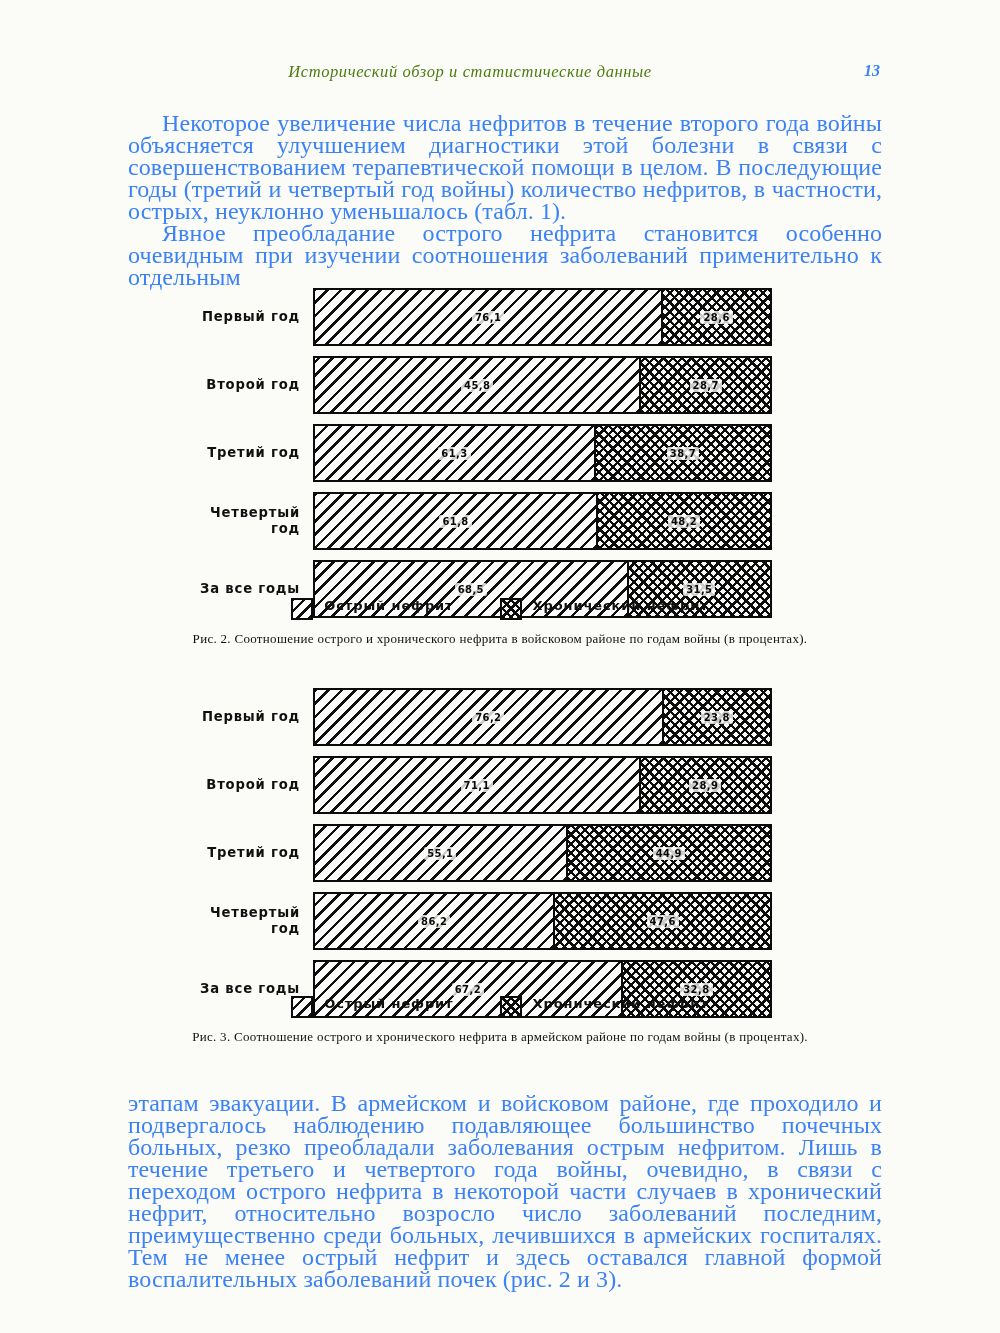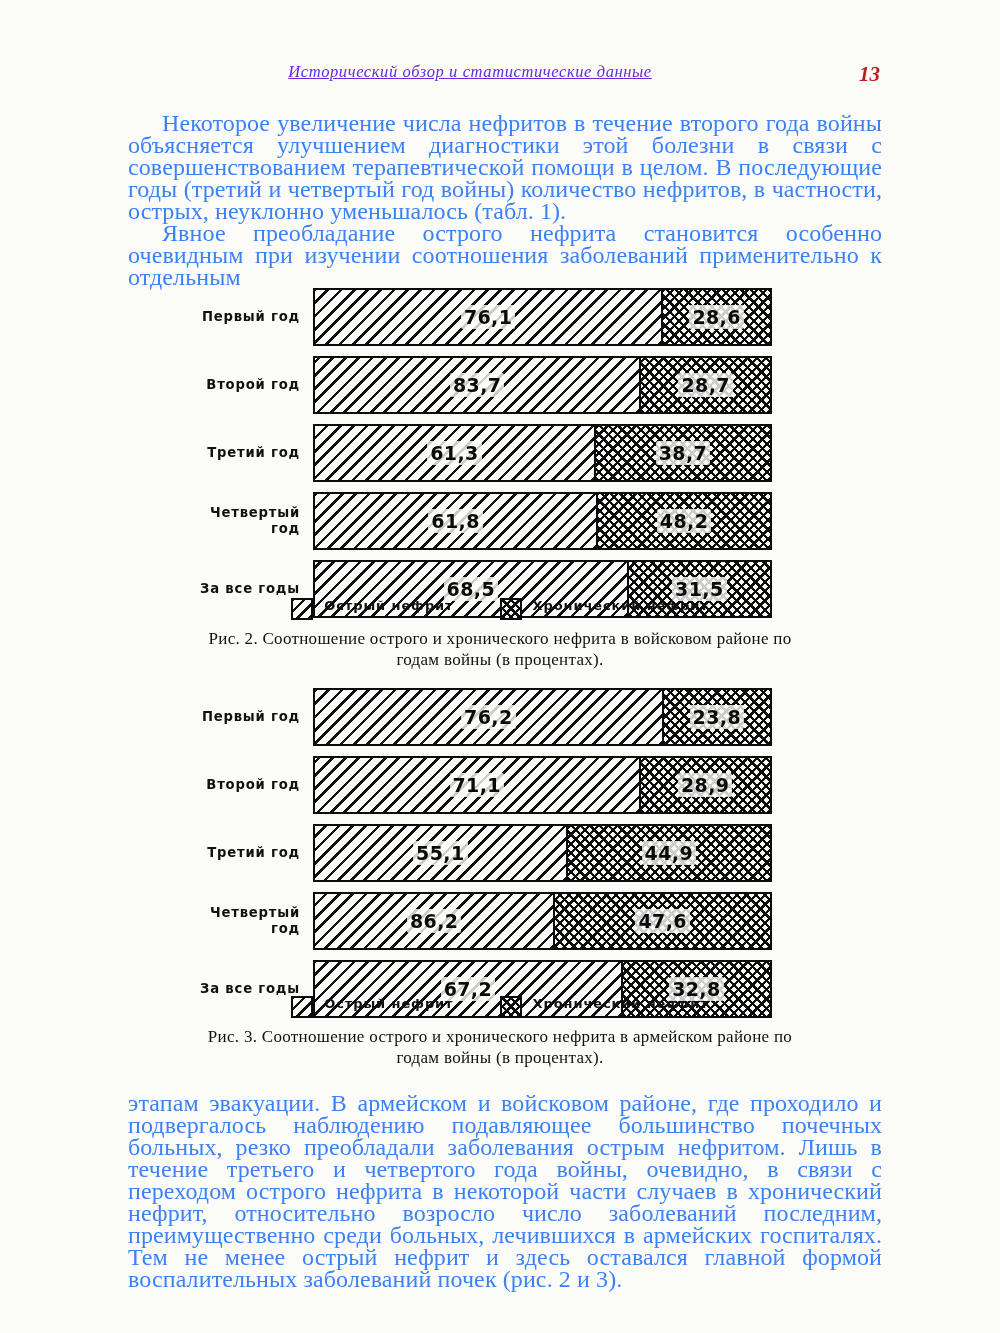--- a/index.html
+++ b/index.html
@@ -33,30 +33,29 @@
     height: 26px;
   }
   .runhead-title {
     position: absolute;
     left: 0; top: 0;
     width: 700px;
     text-align: center;
     font-style: italic;
     font-size: 16.5px;
     letter-spacing: 0.6px;
-    color: #6d28d9;
-    text-decoration: underline;
+    color: #4d7c0f;
   }
   .runhead-page {
     position: absolute;
     right: 0; top: 0;
     font-style: italic;
     font-weight: bold;
-    font-size: 21px;
-    color: #b91c1c;
+    font-size: 16px;
+    color: #3b82f6;
   }
 
   
   .para {
     position: absolute;
     font-size: 24px;
     line-height: 22px;
     text-align: justify;
     color: #3b82f6;
     letter-spacing: 0.1px;
@@ -135,21 +134,21 @@
     border-left: 2.2px solid #0b0b0b;
     background-color: #f7f7f4;
     background-image:
       repeating-linear-gradient(45deg,  #0d0d0d 0px, #0d0d0d 2.4px, rgba(0,0,0,0) 2.4px, rgba(0,0,0,0) 6.6px),
       repeating-linear-gradient(-45deg, #0d0d0d 0px, #0d0d0d 2.4px, rgba(0,0,0,0) 2.4px, rgba(0,0,0,0) 6.6px);
   }
   .seg-value {
     position: relative;
     z-index: 2;
     font-family: "DejaVu Sans", sans-serif;
-    font-size: 19px;
+    font-size: 10px;
     font-weight: bold;
     letter-spacing: 0.4px;
     color: #0a0a0a;
     padding: 1px 3px;
     background: rgba(252,252,250,0.80);
     border-radius: 2px;
     white-space: nowrap;
   }
 
   
@@ -194,21 +193,21 @@
     color: #101010;
     white-space: nowrap;
   }
 
   
   .caption {
     position: absolute;
     left: 190px;
     width: 620px;
     text-align: center;
-    font-size: 17px;
+    font-size: 13px;
     line-height: 21px;
     letter-spacing: 0.3px;
     color: #101010;
   }
 </style>
 </head>
 <body>
 
 <div class="page">
 
@@ -234,21 +233,21 @@
           <div class="seg seg-chronic" style="width:23.9%">
               <span class="seg-value">28,6</span>
             </div>
         </div>
       </div>
 
       <div class="bar-row" style="top:68px">
         <div class="bar-label">Второй  год</div>
         <div class="bar-track">
           <div class="seg seg-acute" style="width:71.3%">
-              <span class="seg-value">83,7</span>
+              <span class="seg-value">45,8</span>
             </div>
           <div class="seg seg-chronic" style="width:28.7%">
               <span class="seg-value">28,7</span>
             </div>
         </div>
       </div>
 
       <div class="bar-row" style="top:136px">
         <div class="bar-label">Третий  год</div>
         <div class="bar-track">

